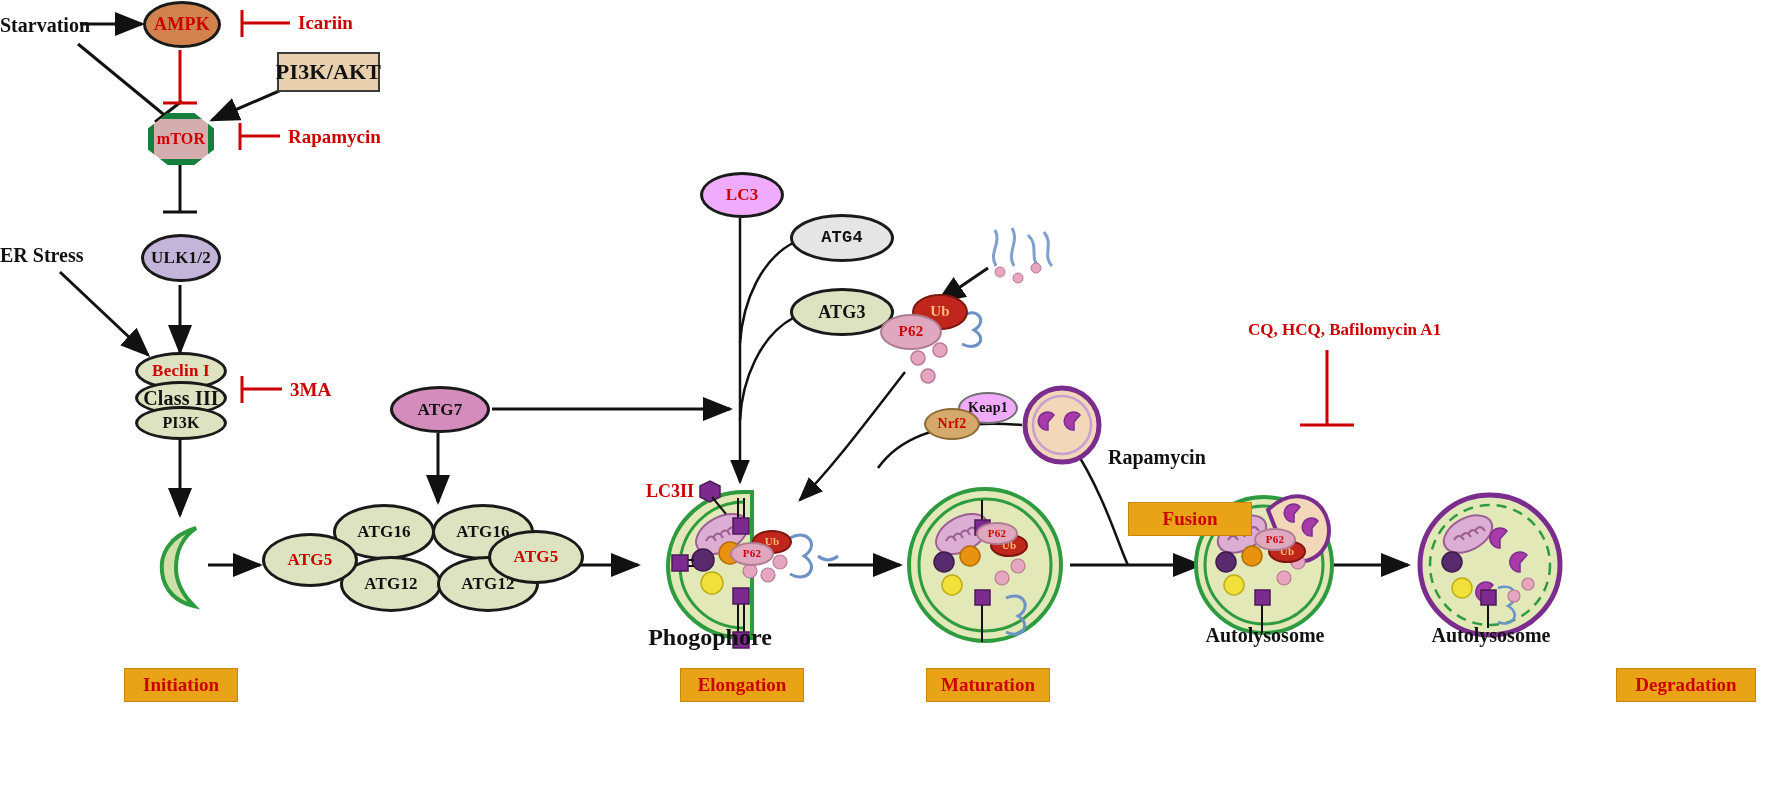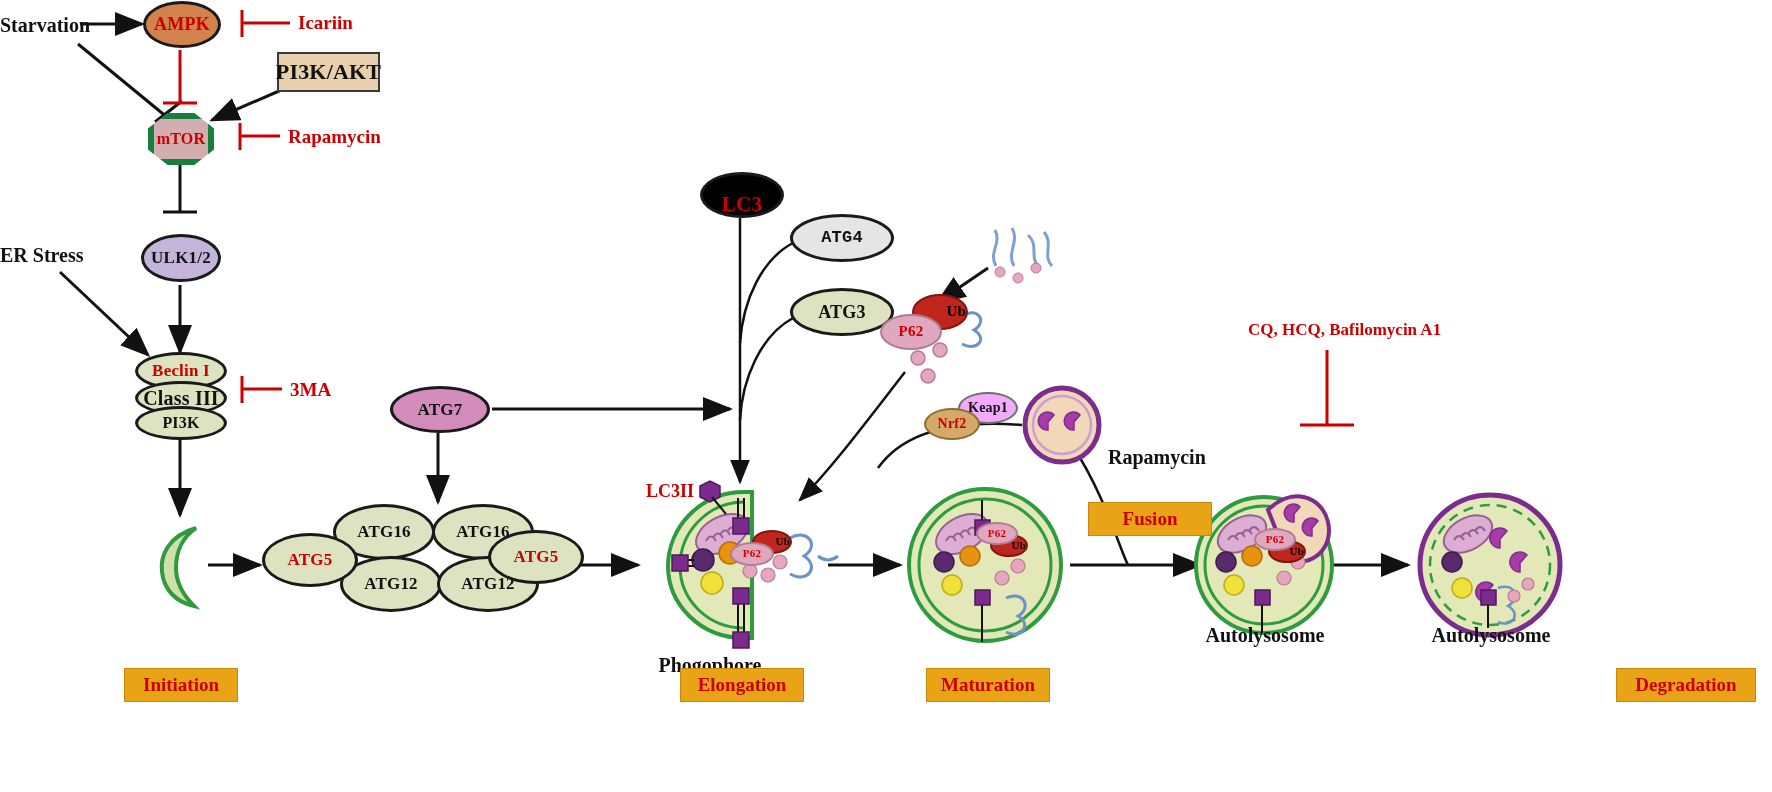--- a/index.html
+++ b/index.html
@@ -5,21 +5,21 @@
   html,body{margin:0;padding:0;background:#ffffff;}
   body{width:1772px;height:792px;position:relative;overflow:hidden;
        font-family:"Liberation Serif",serif;}
   #stage{position:absolute;left:0;top:0;width:1772px;height:792px;}
   .node{position:absolute;display:flex;align-items:center;justify-content:center;
         text-align:center;box-sizing:border-box;}
   .ell{border-radius:50%;border:3px solid #1a1a1a;}
   .lbl{font-weight:bold;letter-spacing:.2px;line-height:1.05;}
   .red{color:#cc0000;}
   .blk{color:#111111;}
-  .wht{color:#000000;justify-content:flex-end;}
+  .wht{color:#fdba74;}
   .plain{position:absolute;font-weight:bold;color:#111;}
   .plainred{position:absolute;font-weight:bold;color:#cc0000;}
   .stagebox{position:absolute;background:#e8a317;border:1px solid #c8860a;
             display:flex;align-items:center;justify-content:center;
             font-weight:bold;color:#cc0000;}
   svg.layer{position:absolute;left:0;top:0;width:1772px;height:792px;
             pointer-events:none;}
   .vlabel{position:absolute;font-weight:bold;color:#111;text-align:center;}
 </style>
 </head>
@@ -163,21 +163,21 @@
   <div class="node ell lbl blk" style="left:437px;top:556px;width:102px;height:56px;background:#dde3c0;font-size:17px;">
     <span>ATG12</span>
   </div>
   <div class="node ell lbl red" style="left:262px;top:533px;width:96px;height:54px;background:#dde3c0;font-size:17px;">
     <span>ATG5</span>
   </div>
   <div class="node ell lbl red" style="left:488px;top:530px;width:96px;height:54px;background:#dde3c0;font-size:17px;">
     <span>ATG5</span>
   </div>
 
-  <div class="node ell lbl red" style="left:700px;top:172px;width:84px;height:46px;background:#000000;font-size:21px;align-items:flex-end;">
+  <div class="node ell lbl red" style="left:700px;top:172px;width:84px;height:46px;background:#f0abfc;font-size:17px;">
     <span>LC3</span>
   </div>
   <div class="node ell lbl blk" style="left:790px;top:214px;width:104px;height:48px;background:#e5e5e5;font-size:17px;font-family:Liberation Mono, monospace;">
     <span>ATG4</span>
   </div>
   <div class="node ell lbl blk" style="left:790px;top:288px;width:104px;height:48px;background:#dde3c0;font-size:18px;">
     <span>ATG3</span>
   </div>
 
   <svg class="layer" viewBox="0 0 1772 792">
@@ -249,21 +249,21 @@
     <path d="M 818 556 q 10 8 20 0" fill="none" stroke="#6d92c7" stroke-width="3"></path>
   </svg>
   <div class="node ell lbl wht" style="left:752px;top:530px;width:40px;height:24px;background:#c0261b;
               border:2px solid #7d170f;font-size:11px;">
     <span>Ub</span>
   </div>
   <div class="node ell lbl red" style="left:730px;top:542px;width:44px;height:24px;background:#e0a8be;
               border:2px solid #b07d92;font-size:11px;">
     <span>P62</span>
   </div>
-  <div class="vlabel" style="left:620px;top:624px;width:180px;font-size:20px;margin-top:30px;">Phogophore</div>
+  <div class="vlabel" style="left:620px;top:624px;width:180px;font-size:24px;">Phogophore</div>
 
   <svg class="layer" viewBox="0 0 1772 792">
     <circle cx="985" cy="565" r="76" fill="#e2e8b8" stroke="#2e9b3f" stroke-width="4"></circle>
     <circle cx="985" cy="565" r="66" fill="none" stroke="#2e9b3f" stroke-width="3"></circle>
     <ellipse cx="962" cy="534" rx="28" ry="17" fill="#dcaed4" stroke="#9b5f93" stroke-width="2" transform="rotate(-28 962 534)"></ellipse>
     <path d="M 946 541 q 5 -9 10 0 M 953 538 q 5 -9 10 0 M 960 535 q 5 -9 10 0 M 967 532 q 5 -9 10 0 M 974 529 q 5 -9 10 0" fill="none" stroke="#9b5f93" stroke-width="2"></path>
     <circle cx="944" cy="562" r="10" fill="#5a2a6e" stroke="#3d1b4d" stroke-width="1.5"></circle>
     <circle cx="970" cy="556" r="10" fill="#e8920f" stroke="#b36f08" stroke-width="1.5"></circle>
     <circle cx="952" cy="585" r="10" fill="#f2e03a" stroke="#bfae18" stroke-width="1.5"></circle>
     <circle cx="1002" cy="578" r="7" fill="#e7a6c0" stroke="#b87a94" stroke-width="1.2"></circle>
@@ -347,17 +347,17 @@
   </div>
   <div class="stagebox" style="left:680px;top:668px;width:122px;height:32px;font-size:19px;">
     <span>Elongation</span>
   </div>
   <div class="stagebox" style="left:926px;top:668px;width:122px;height:32px;font-size:19px;">
     <span>Maturation</span>
   </div>
   <div class="stagebox" style="left:1616px;top:668px;width:138px;height:32px;font-size:19px;">
     <span>Degradation</span>
   </div>
-  <div class="stagebox" style="left:1088px;top:502px;width:122px;height:32px;font-size:19px;">
+  <div class="stagebox" style="left:1128px;top:502px;width:122px;height:32px;font-size:19px;">
     <span>Fusion</span>
   </div>
 
 </div>
 
 </body></html>

